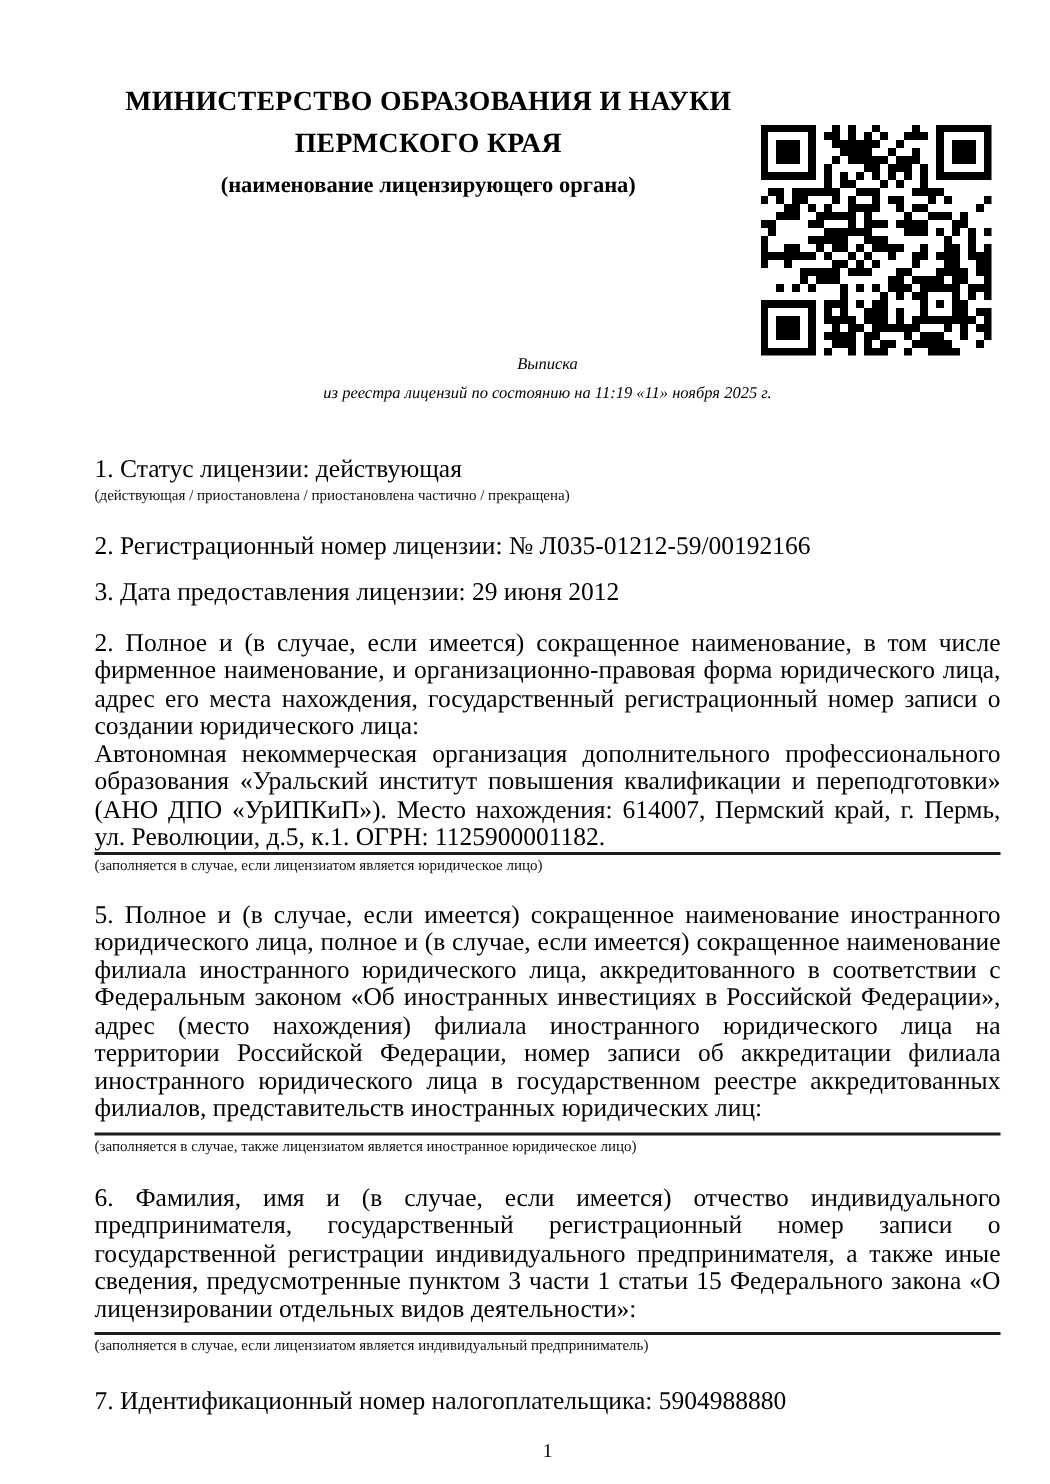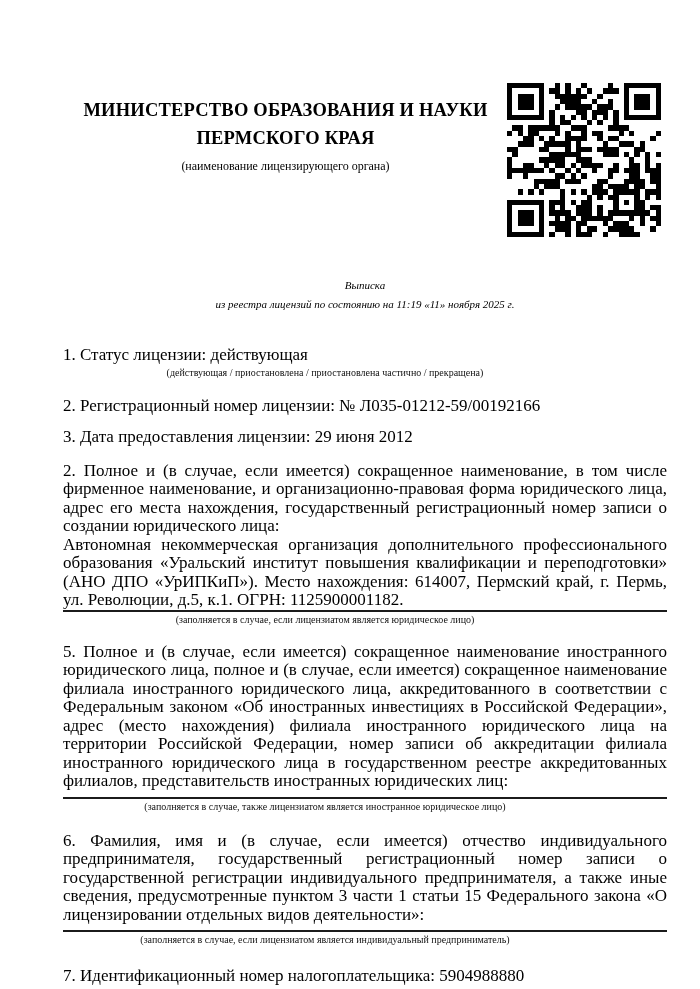--- a/index.html
+++ b/index.html
@@ -9,35 +9,35 @@
     height: 989px;
     background: #ffffff;
     color: #000000;
     font-family: "Liberation Serif", "DejaVu Serif", serif;
     overflow: hidden;
     margin: 0 auto;
   }
   .content { padding: 0 33px 0 63px; }
 
   
-  .ministry { padding-top: 96px; width: 445px; text-align: center; }
+  .ministry { padding-top: 54px; width: 445px; text-align: center; }
   .ministry-title { font-weight: bold; font-size: 18.5px; line-height: 28px; letter-spacing: 0.2px; }
-  .ministry-caption { font-size: 12px; margin-top: 7px; line-height: 14px; }
+  .ministry-caption { font-size: 15px; margin-top: 7px; line-height: 14px; font-weight: bold; }
 
   
   .qr { position: absolute; left: 507px; top: 83px; width: 154px; height: 154px; }
   .qr svg { display: block; width: 154px; height: 154px; }
 
   
   .doc-title { margin-top: 103px; text-align: center; font-size: 11px; line-height: 19px; font-style: italic; }
 
   
   .body-text { margin: 0; font-size: 17px; line-height: 18.5px; }
   .just { text-align: justify; text-justify: inter-word; }
-  .field-caption { font-size: 10px; line-height: 14px; text-align: center; margin-right: 80px; margin-top: 1px; color: #111; }
+  .field-caption { font-size: 10px; line-height: 14px; margin-right: 80px; margin-top: 1px; color: #111; }
   .rule { border-top: 2px solid #1b1b1b; height: 0; }
   .blank-field { height: 6px; }
 
   .item-1 { margin-top: 32px; }
   .item-2 { margin-top: 17px; }
   .item-3 { margin-top: 13px; }
   .item-4 { margin-top: 15px; }
   .item-5 { margin-top: 16px; }
   .item-6 { margin-top: 18px; }
   .item-7 { margin-top: 20px; }

